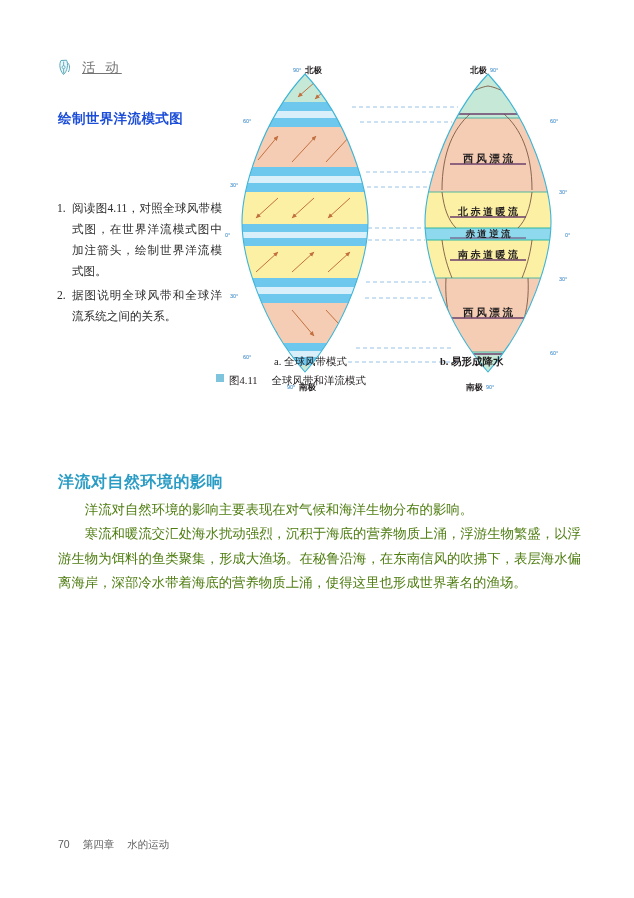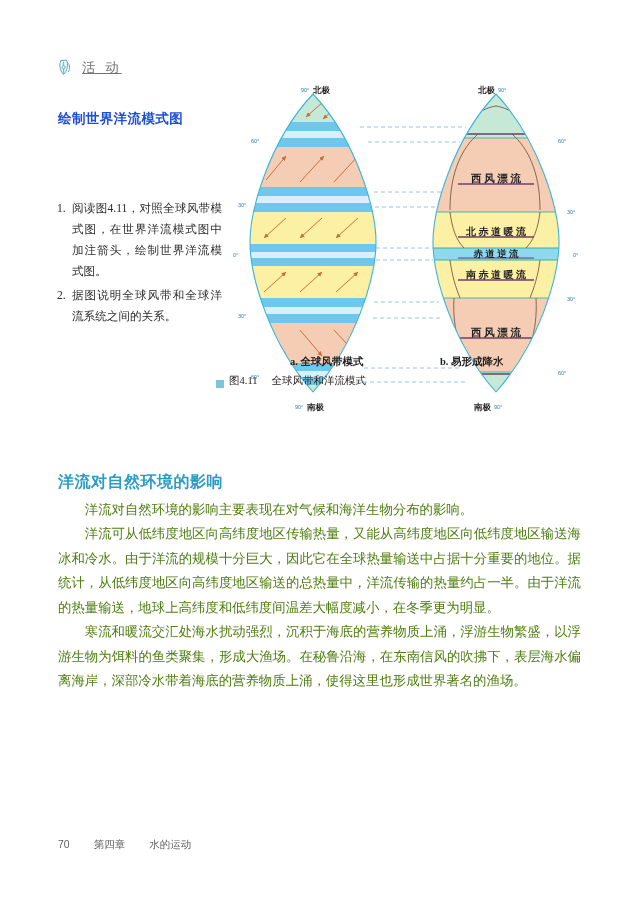--- a/index.html
+++ b/index.html
@@ -73,55 +73,54 @@
     text-align: left;
   }
   .activity-list .txt {
     flex: 1 1 auto;
     text-align: justify;
   }
 
   
   .figure {
     position: absolute;
-    left: 228px;
+    left: 220px;
     top: 62px;
     width: 360px;
     height: 335px;
-    margin-top: 20px;
   }
   .figure svg { display: block; }
 
   .fig-subcaptions {
     position: absolute;
     left: 232px;
     top: 355px;
     width: 360px;
     font-size: 10.5px;
     color: #231f20;
   }
   .fig-sub-a {
     position: absolute;
-    left: 58px;
+    left: 42px;
     top: 0;
-    font-weight: bold;
+    font-weight: normal;
   }
   .fig-sub-b {
     position: absolute;
     left: 208px;
     top: 0;
     font-weight: bold;
   }
 
   .fig-caption {
     position: absolute;
     left: 216px;
     top: 374px;
     display: flex;
-    align-items: flex-end;
+    align-items: flex-start;
     gap: 5px;
     font-size: 10.5px;
     color: #231f20;
   }
   .cap-square {
     width: 8px;
     height: 8px;
     background: #7fc4dd;
     display: inline-block;
   }
@@ -159,21 +158,21 @@
 
   
   .footer {
     position: absolute;
     left: 58px;
     top: 838px;
     font-family: "Liberation Sans", sans-serif;
     font-size: 10.5px;
     color: #5d5d5d;
     display: flex;
-    gap: 24px;
+    gap: 13px;
   }
 </style>
 </head>
 <body>
 
 <div class="activity-head">
   <span class="activity-icon">
     <svg width="17" height="19" viewBox="0 0 17 19">
       <path d="M3 2.5 C1 6, 1.5 12, 5.5 16.5 C9.5 13, 10.5 6, 8.5 2.2 Z" fill="#eaf6f9" stroke="#5aa9bd" stroke-width="1"></path>
       <line x1="5.6" y1="3.6" x2="5.6" y2="15.5" stroke="#5aa9bd" stroke-width="0.9"></line>
@@ -350,21 +349,20 @@
 <div class="fig-caption">
   <span class="cap-square"></span>
   <span class="cap-num">图4.11</span>
   <span class="cap-text">全球风带和洋流模式</span>
 </div>
 
 <h2 class="section-heading">洋流对自然环境的影响</h2>
 
 <div class="body-text">
   <p>洋流对自然环境的影响主要表现在对气候和海洋生物分布的影响。</p>
-  <p>洋流可从低纬度地区向高纬度地区传输热量，又能从高纬度地区向低纬度地区输送海冰和冷水。由于洋流的规模十分巨大，因此它在全球热量输送中占据十分重要的地位。据统计，从低纬度地区向高纬度地区输送的总热量中，洋流传输的热量约占一半。由于洋流的热量输送，地球上高纬度和低纬度间温差大幅度减小，在冬季更为明显。</p>
   <p>寒流和暖流交汇处海水扰动强烈，沉积于海底的营养物质上涌，浮游生物繁盛，以浮游生物为饵料的鱼类聚集，形成大渔场。在秘鲁沿海，在东南信风的吹拂下，表层海水偏离海岸，深部冷水带着海底的营养物质上涌，使得这里也形成世界著名的渔场。</p>
 </div>
 
 <div class="footer">
   <span>70</span>
   <span>第四章</span>
   <span>水的运动</span>
 </div>
 
 </body></html>

